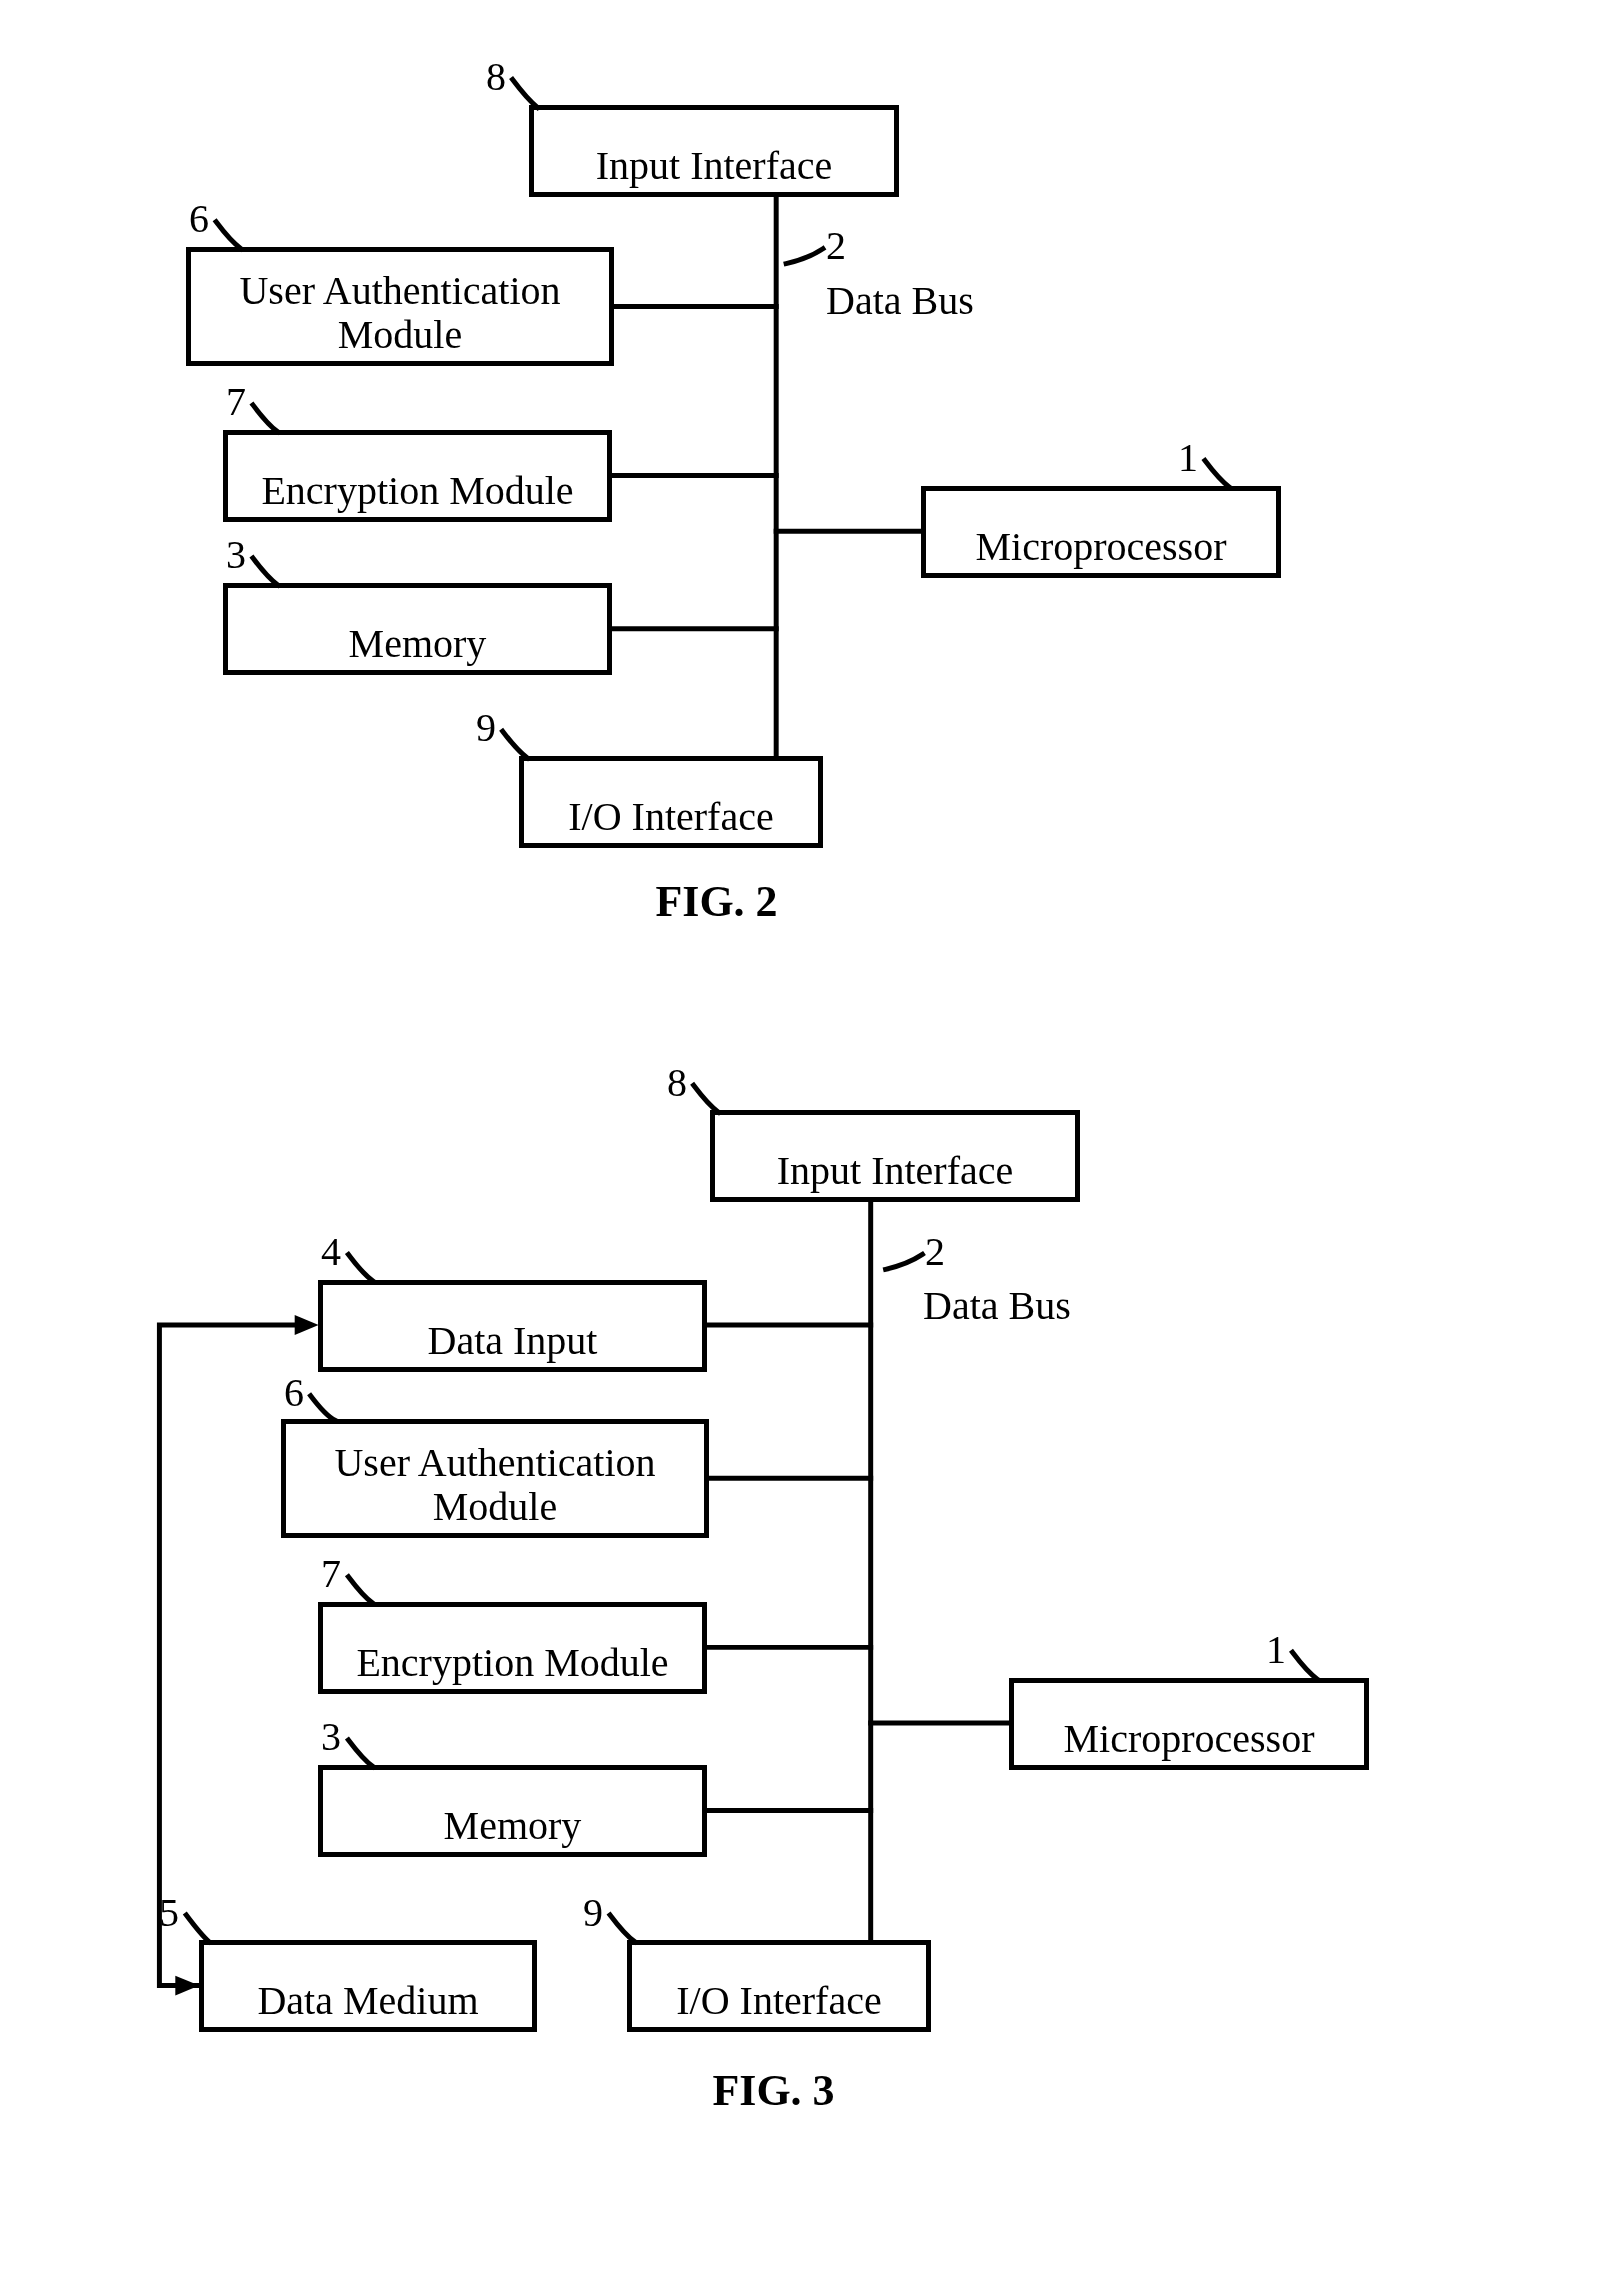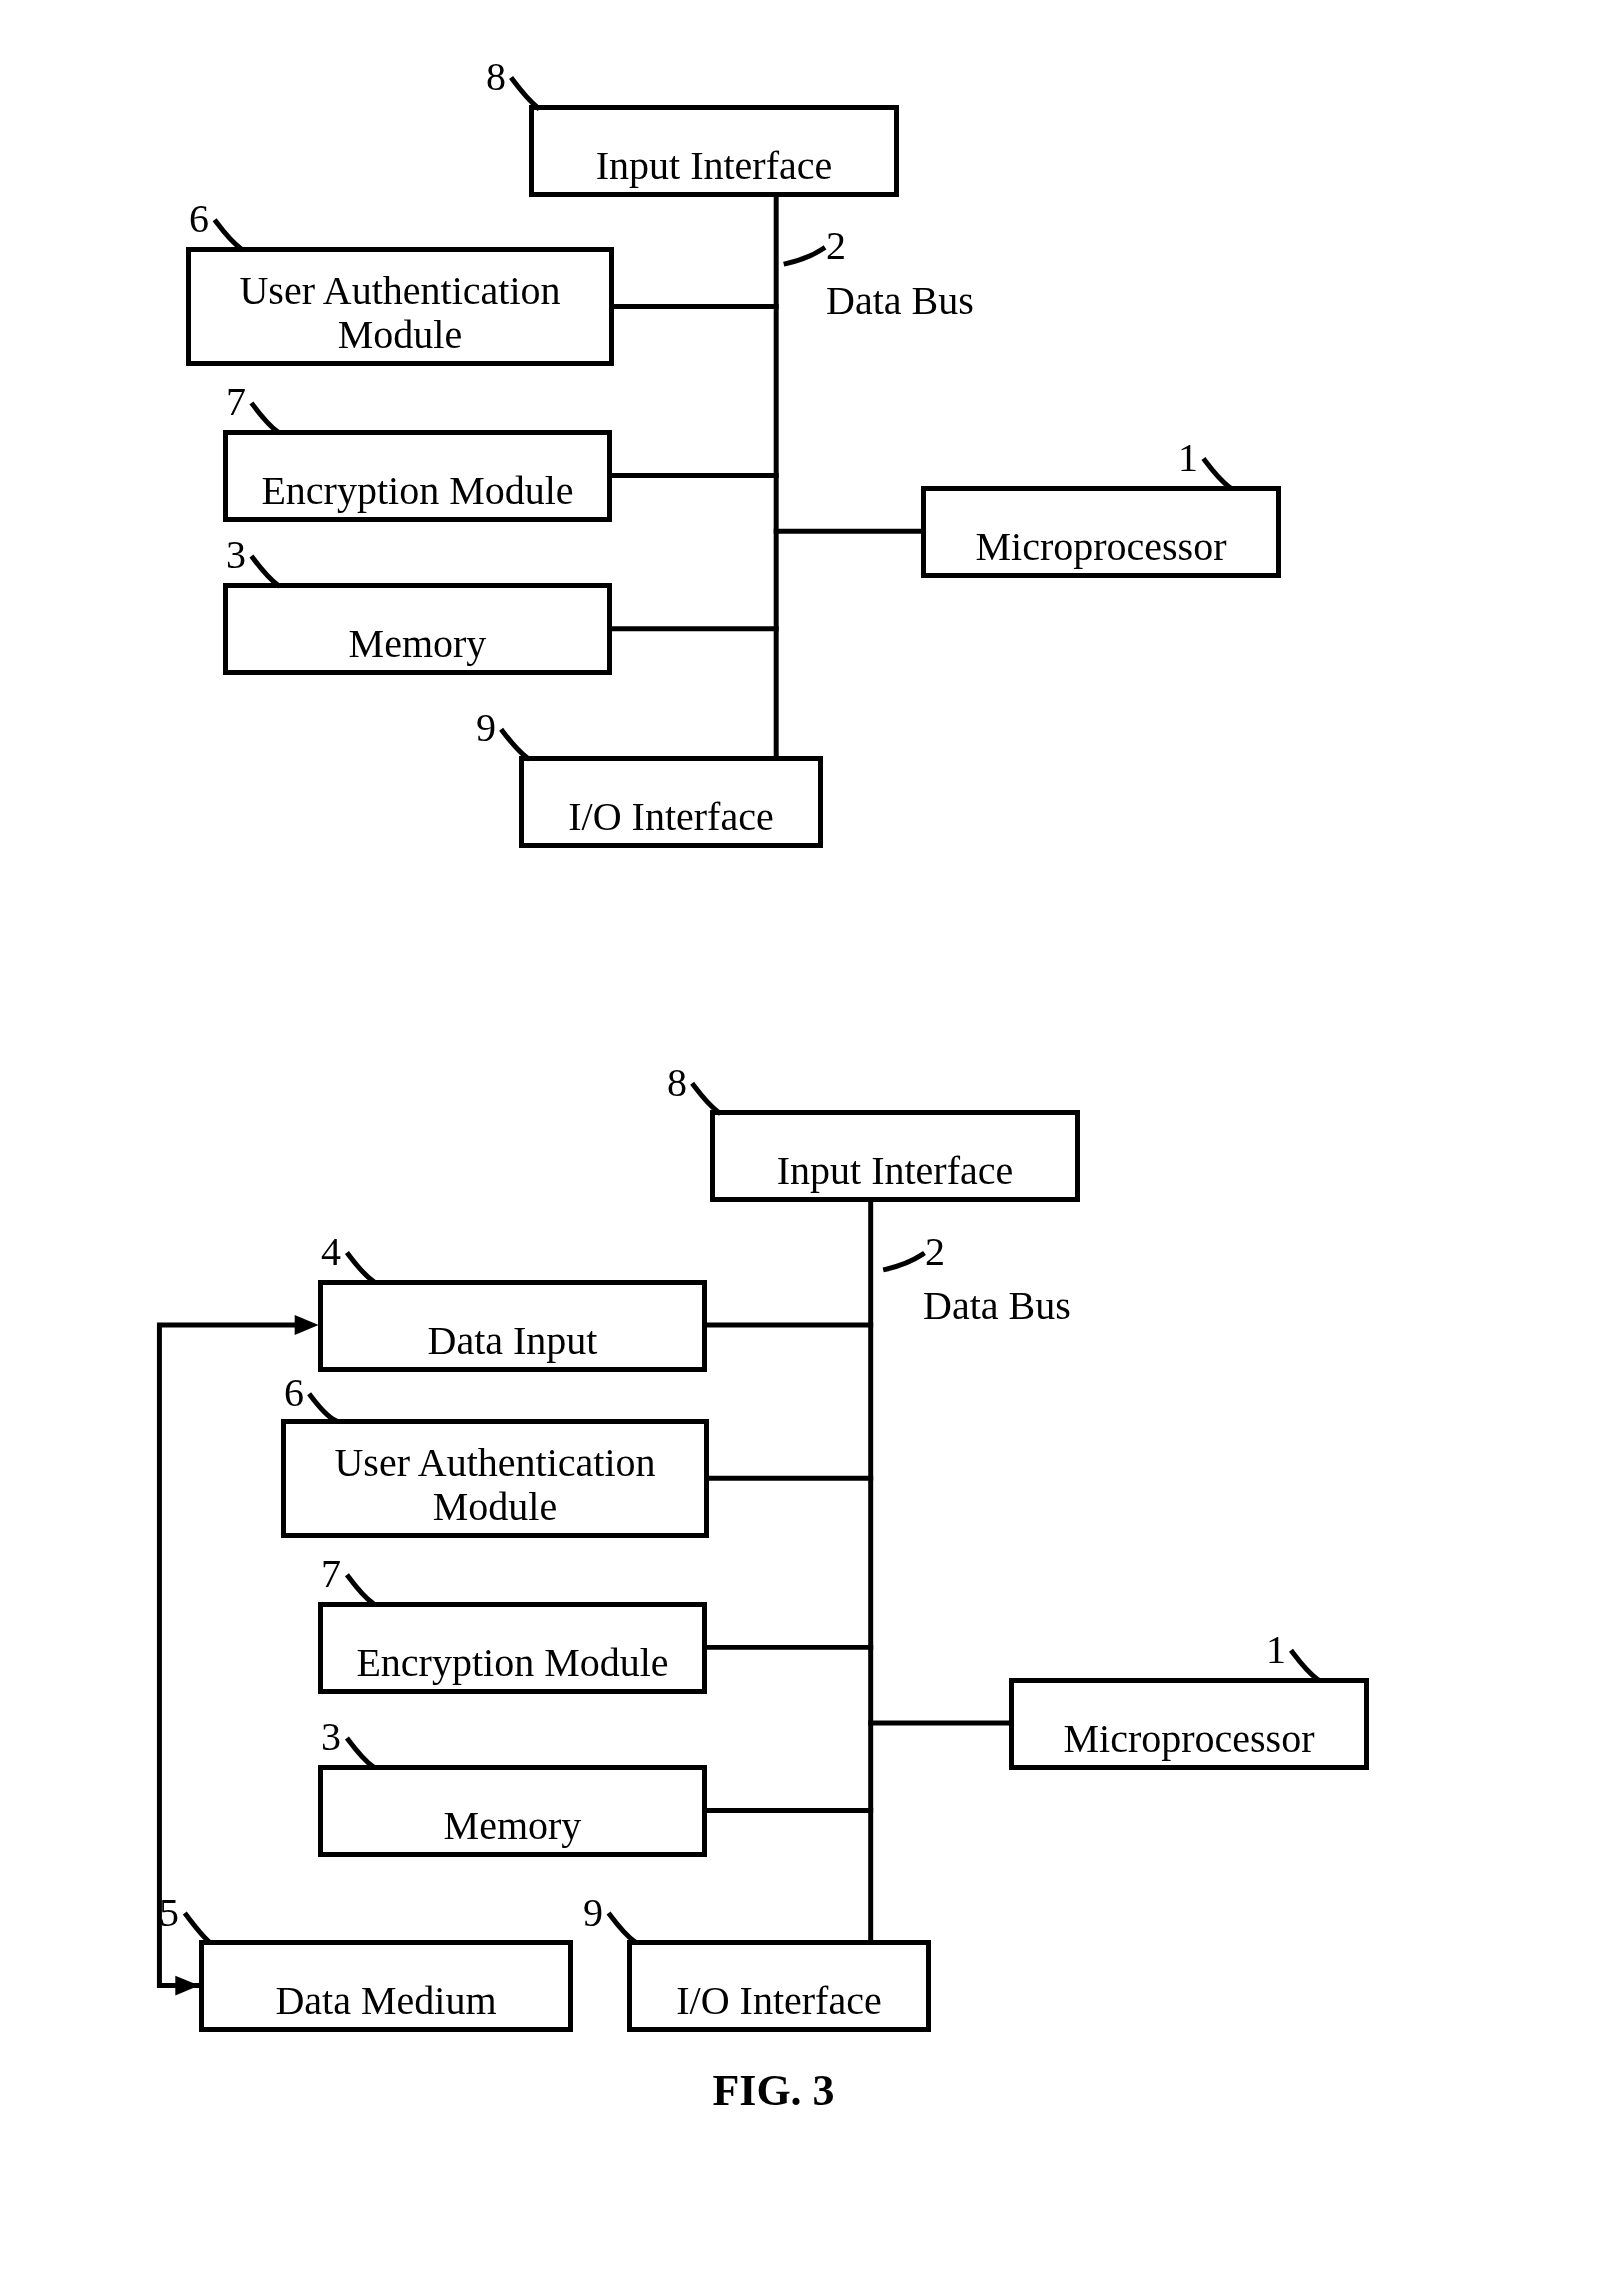--- a/index.html
+++ b/index.html
@@ -91,20 +91,21 @@
 
   <span class="label" style="left:486px; top:55px;">8</span>
   <span class="label" style="left:189px; top:197px;">6</span>
   <span class="label" style="left:826px; top:224px;">2</span>
   <span class="label" style="left:826px; top:279px;">Data Bus</span>
   <span class="label" style="left:226px; top:380px;">7</span>
   <span class="label" style="left:1178px; top:436px;">1</span>
   <span class="label" style="left:226px; top:533px;">3</span>
   <span class="label" style="left:476px; top:706px;">9</span>
 
+  <div class="figcap" style="left:567px; top:876px;">FIG. 2</div>
 
   <div class="box" style="left:710px; top:1110px; width:370px; height:92px;">
     <span>Input Interface</span>
   </div>
 
   <div class="box" style="left:318px; top:1280px; width:389px; height:92px;">
     <span>Data Input</span>
   </div>
 
   <div class="box" style="left:281px; top:1419px; width:428px; height:119px;">
@@ -116,21 +117,21 @@
   </div>
 
   <div class="box" style="left:318px; top:1765px; width:389px; height:92px;">
     <span>Memory</span>
   </div>
 
   <div class="box" style="left:1009px; top:1678px; width:360px; height:92px;">
     <span>Microprocessor</span>
   </div>
 
-  <div class="box" style="left:199px; top:1940px; width:374px; height:92px;">
+  <div class="box" style="left:199px; top:1940px; width:338px; height:92px;">
     <span>Data Medium</span>
   </div>
 
   <div class="box" style="left:627px; top:1940px; width:304px; height:92px;">
     <span>I/O Interface</span>
   </div>
 
   <span class="label" style="left:667px; top:1061px;">8</span>
   <span class="label" style="left:321px; top:1230px;">4</span>
   <span class="label" style="left:925px; top:1230px;">2</span>

